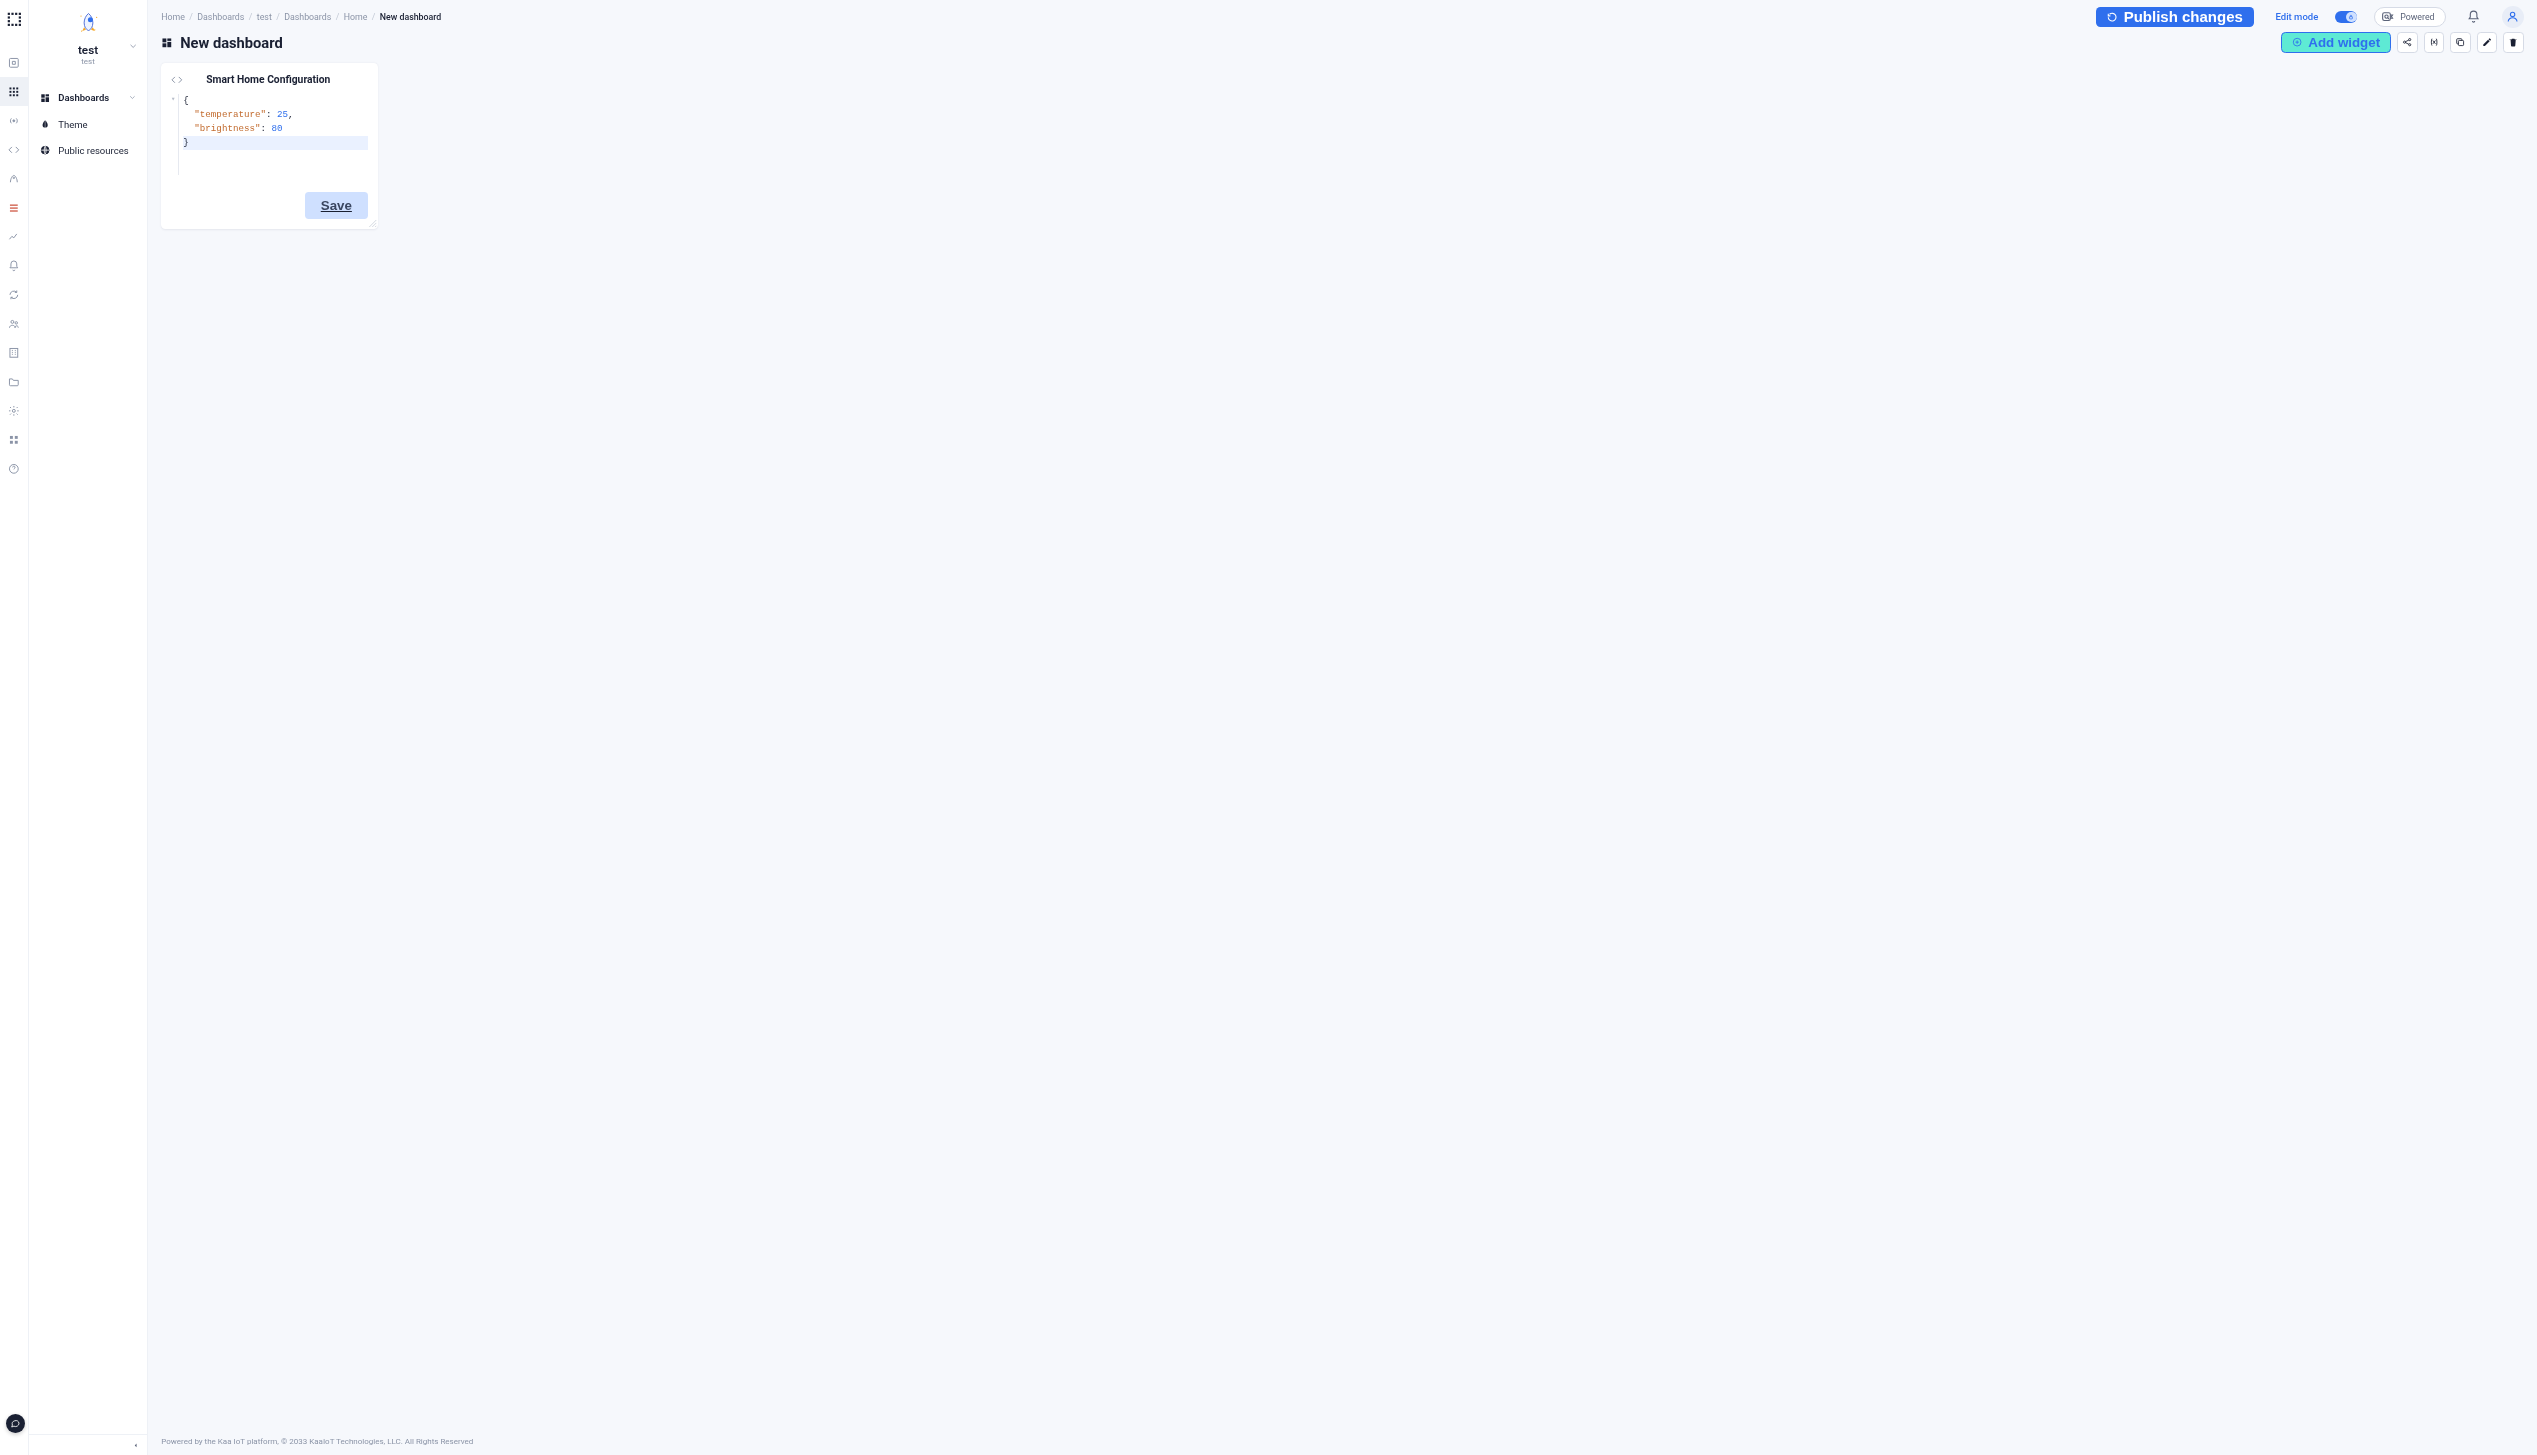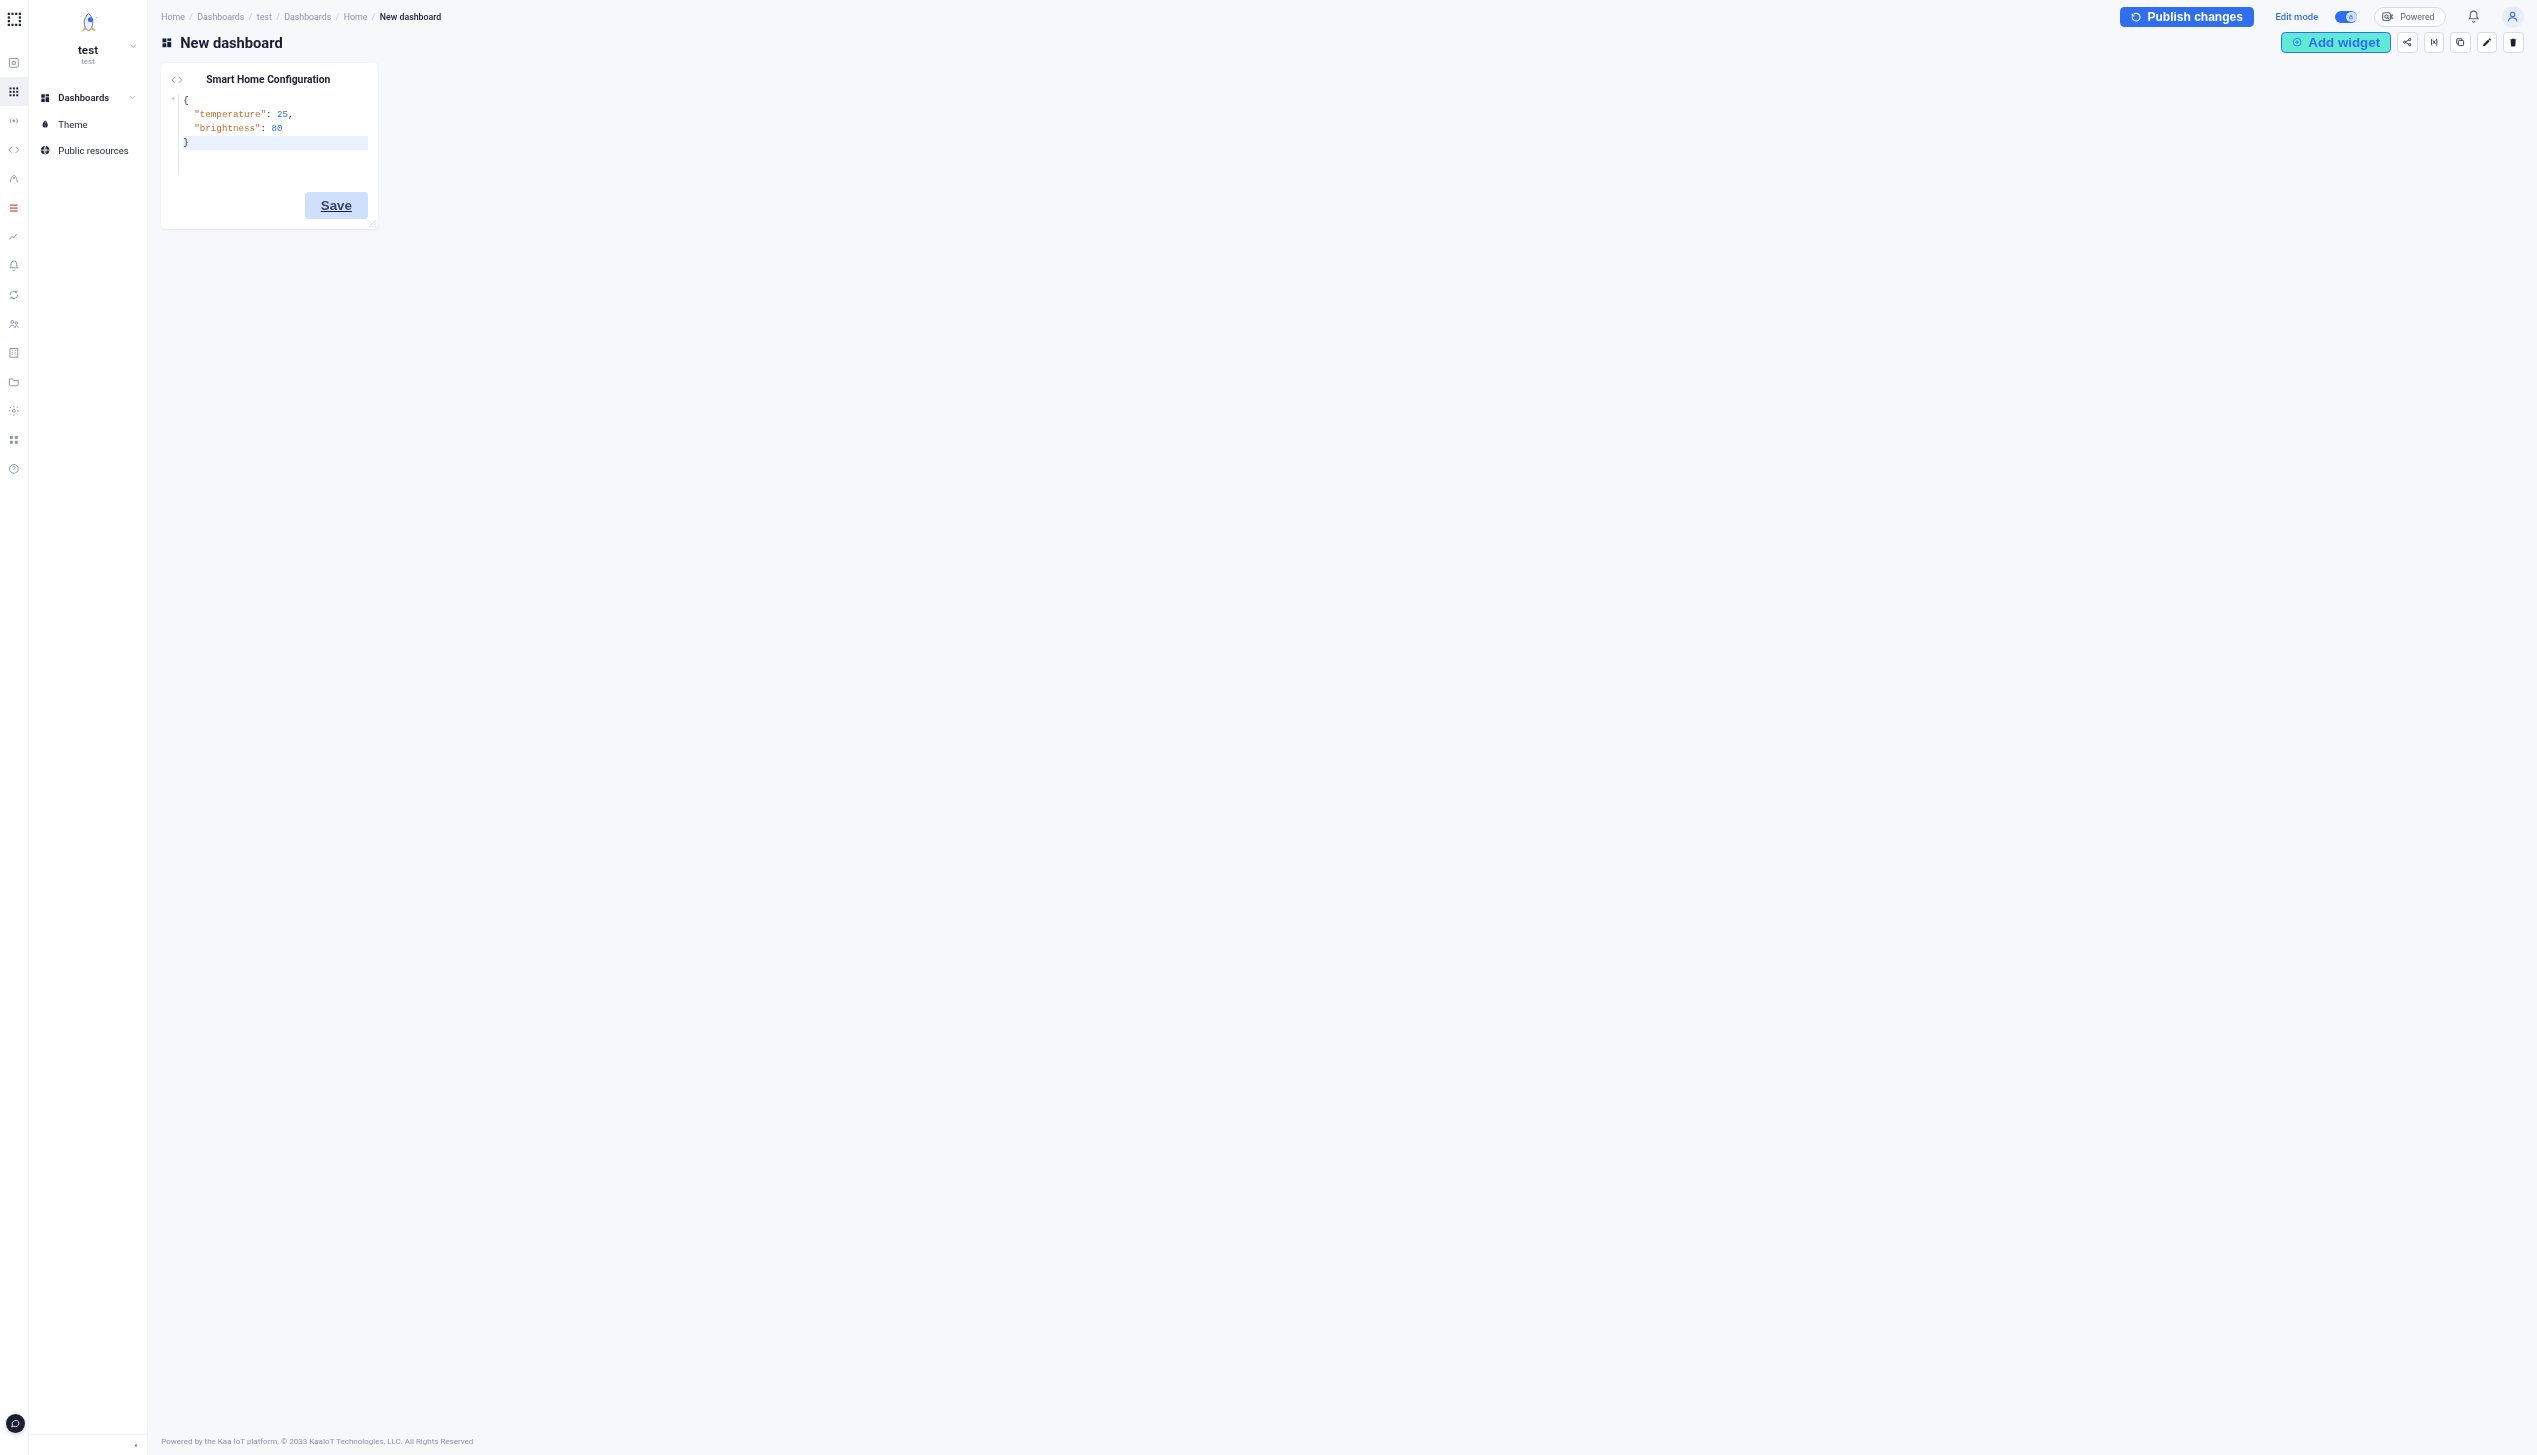--- a/index.html
+++ b/index.html
@@ -111,21 +111,21 @@
   }
   .breadcrumb .crumb { color:#8b94a7; cursor:pointer; }
   .breadcrumb .crumb.current { color:#1a2033; font-weight:500; cursor:default; }
   .breadcrumb .sep { color:#c4cad6; }
   .topbar-spacer { flex:1; }
   .btn {
     display:inline-flex; align-items:center; gap:5.9px;
     border:0.7px solid transparent;
     border-radius:4.4px;
     padding: 4.4px 10.3px;
-    font-size:12px;
+    font-size:15px;
     cursor:pointer;
     background:transparent;
     color:#1a2033;
     height:20.6px;
   }
   .btn-primary { background:#2f6fed; color:#fff; font-weight:600; }
   .btn-primary svg { color:#fff; }
   .edit-mode-label { color:#2f6fed; font-size:9.5px; font-weight:500; margin-left:4.4px; }
   .toggle {
     width:22px; height:11.7px; border-radius:7.3px; background:#2f6fed; position:relative; cursor:pointer;

